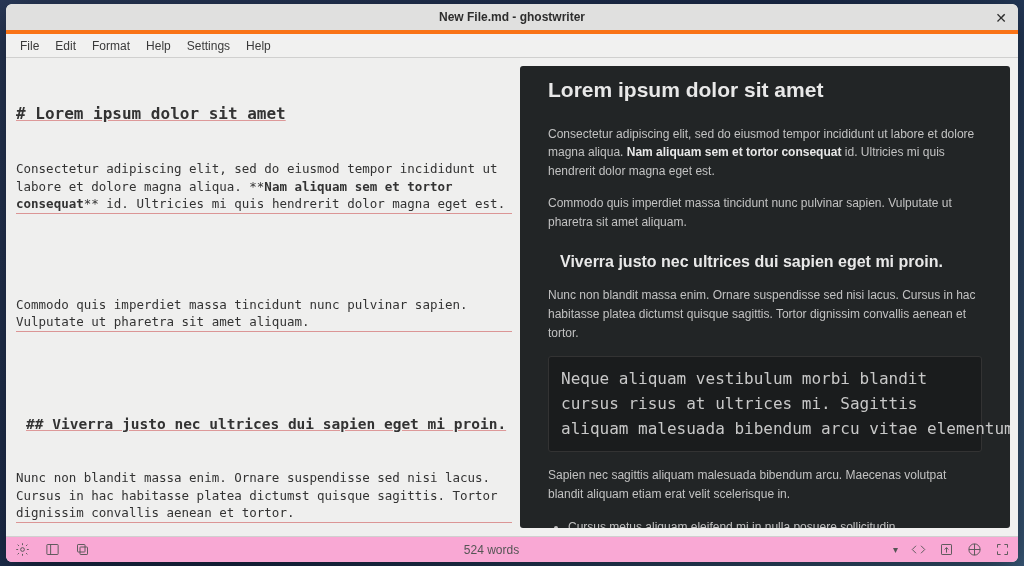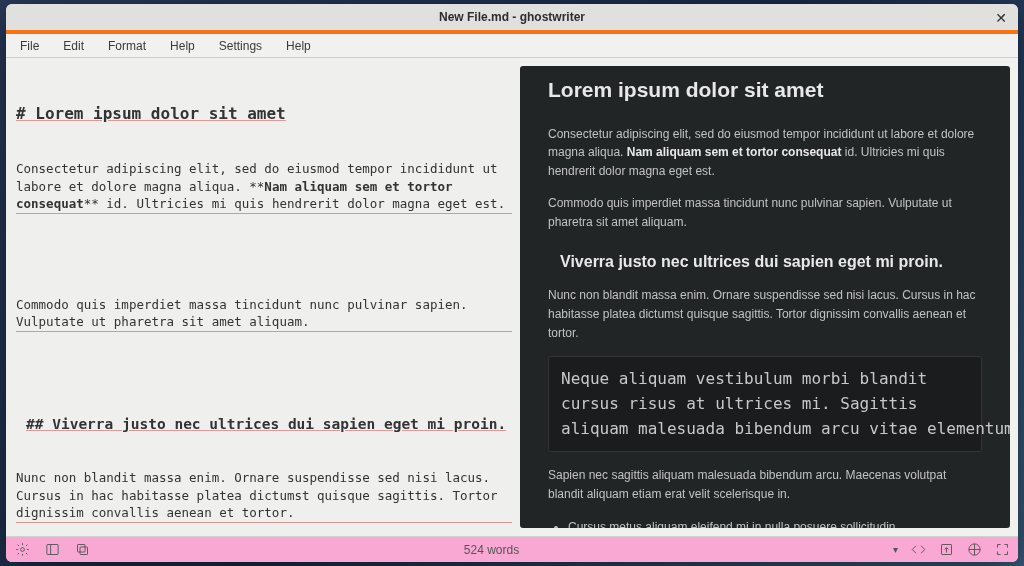--- a/index.html
+++ b/index.html
@@ -38,21 +38,21 @@
     position: absolute; right: 8px; top: 5px;
     width: 18px; height: 18px;
     display: flex; align-items: center; justify-content: center;
     font-size: 14px; color: #2d2d2d; cursor: pointer;
   }
   .menubar {
     height: 24px;
     display: flex;
     align-items: center;
     padding: 0 6px;
-    gap: 8px;
+    gap: 0;
     font-size: 12px;
     color: #3a3a3a;
     border-bottom: 1px solid #d0d0cf;
   }
   .menubar span { padding: 3px 8px; cursor: pointer; }
   .content {
     flex: 1;
     display: flex;
     overflow: hidden;
   }

